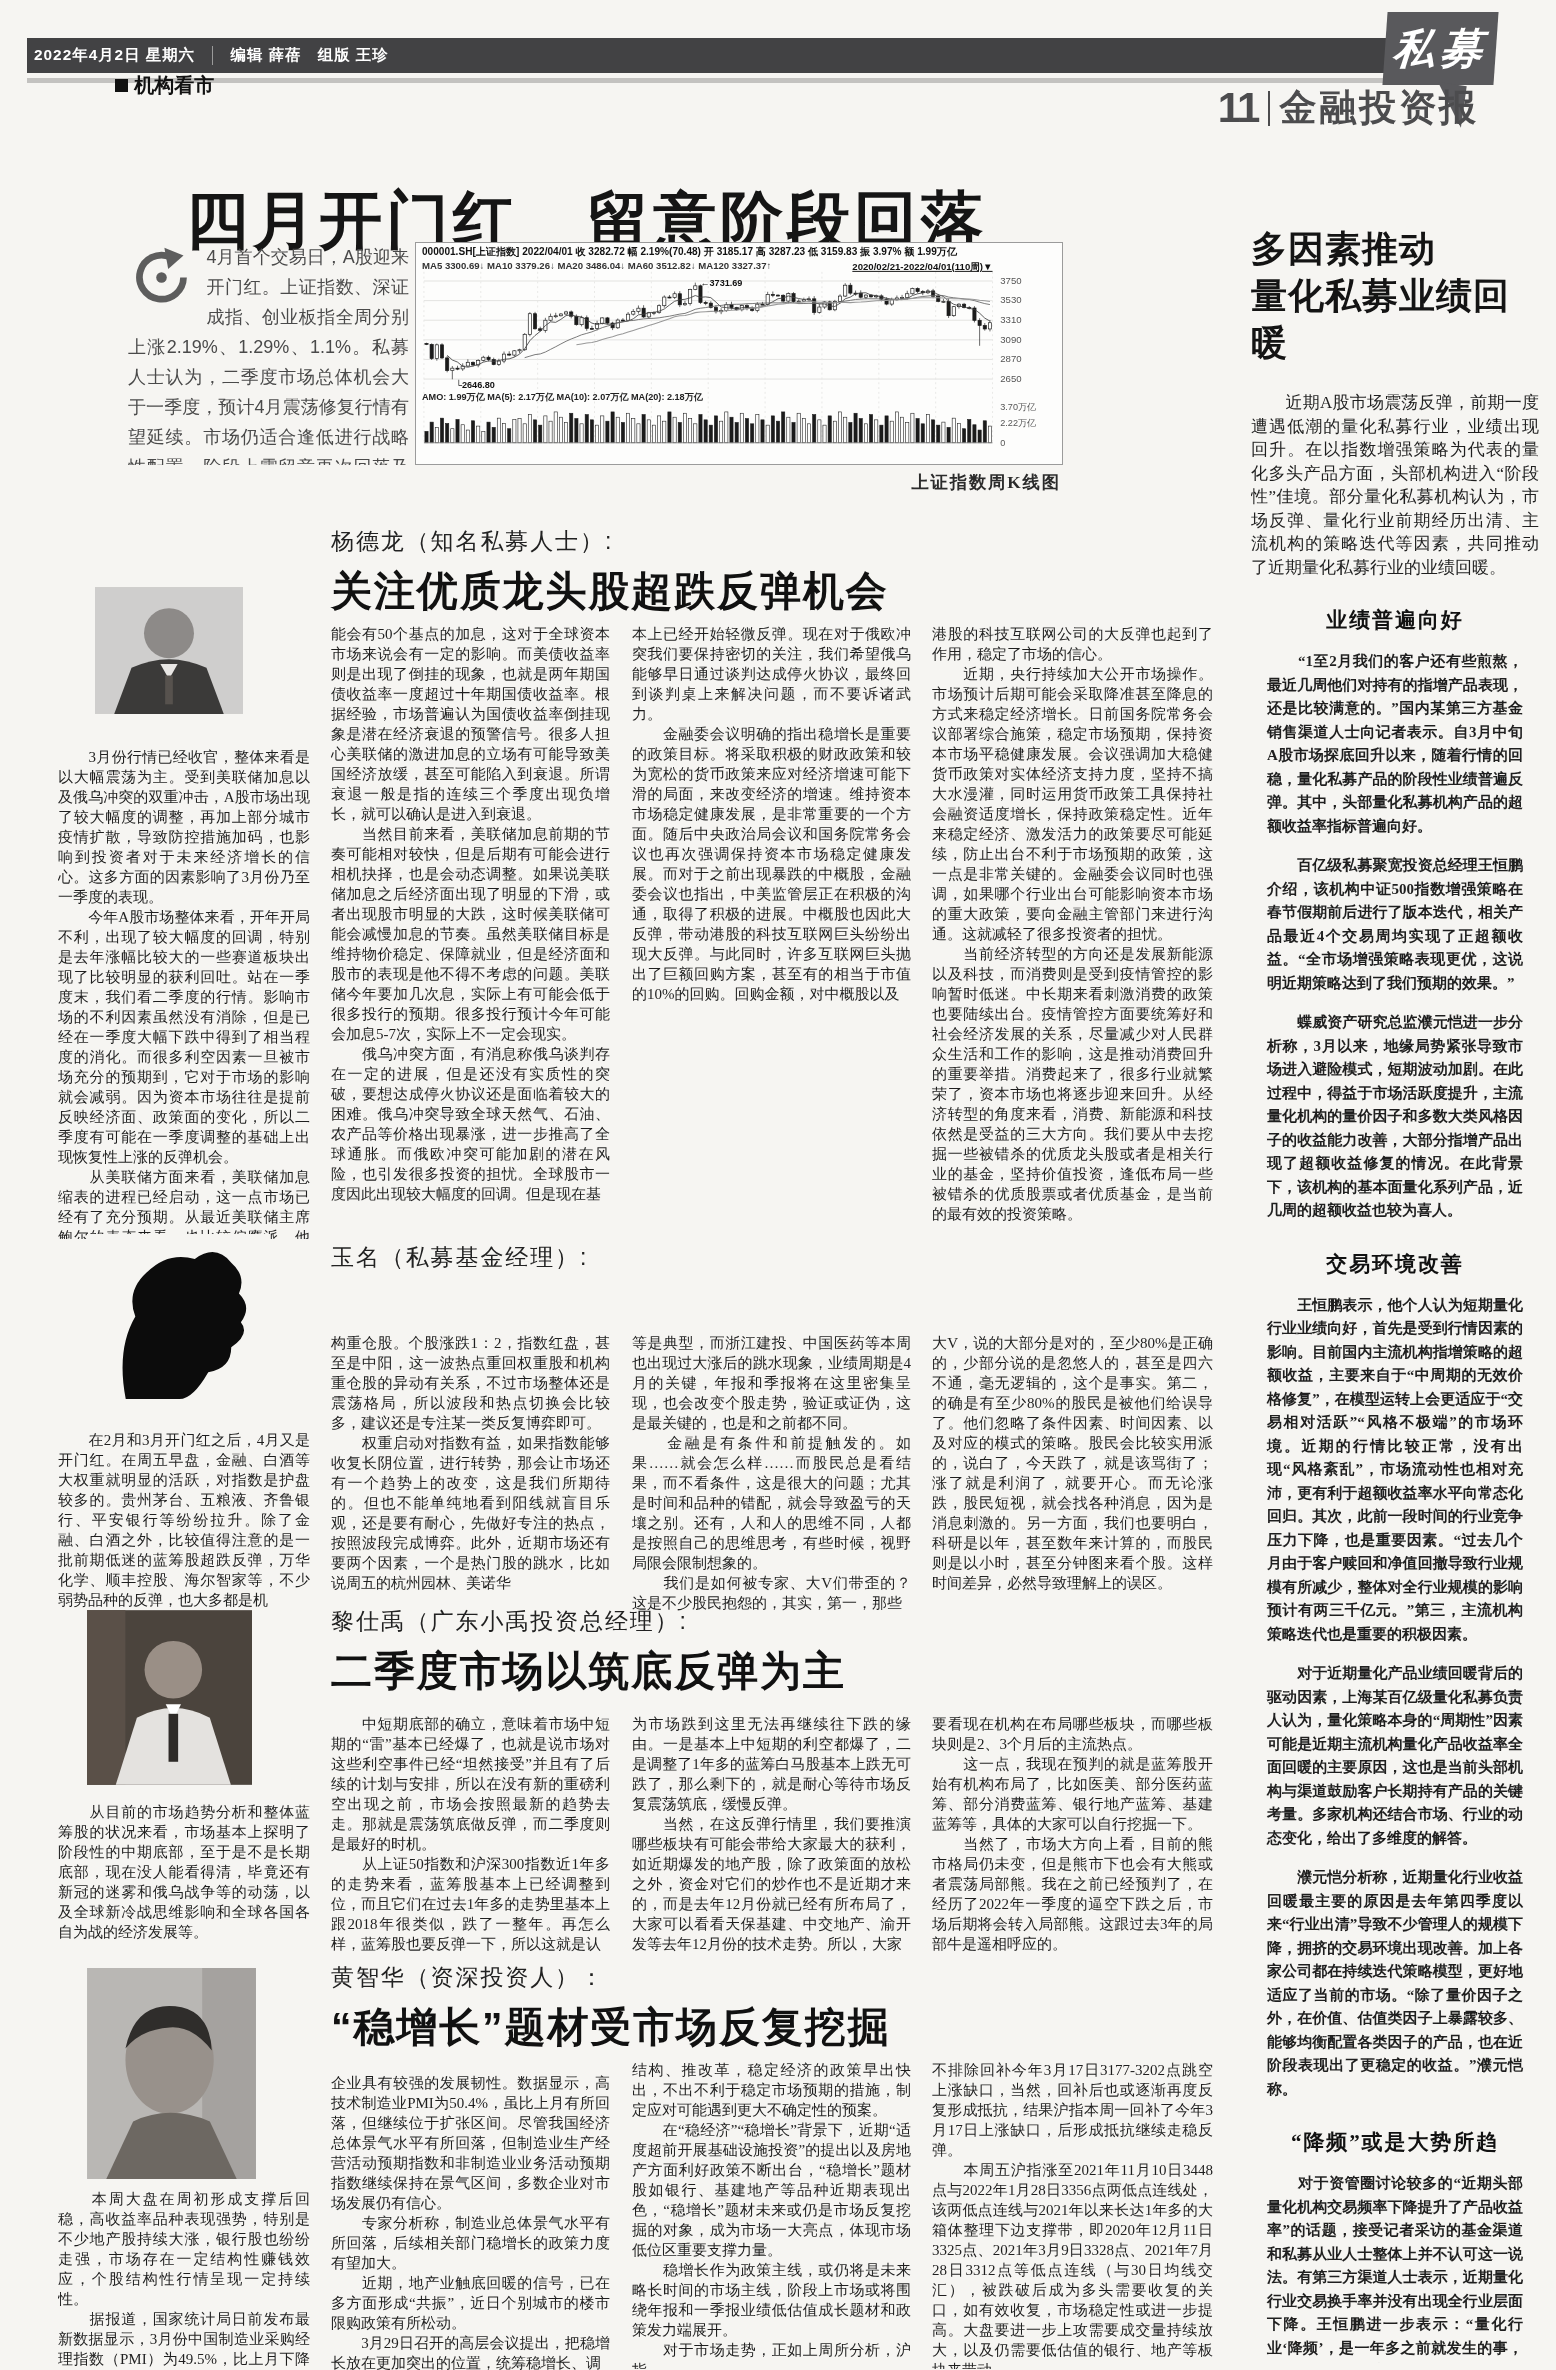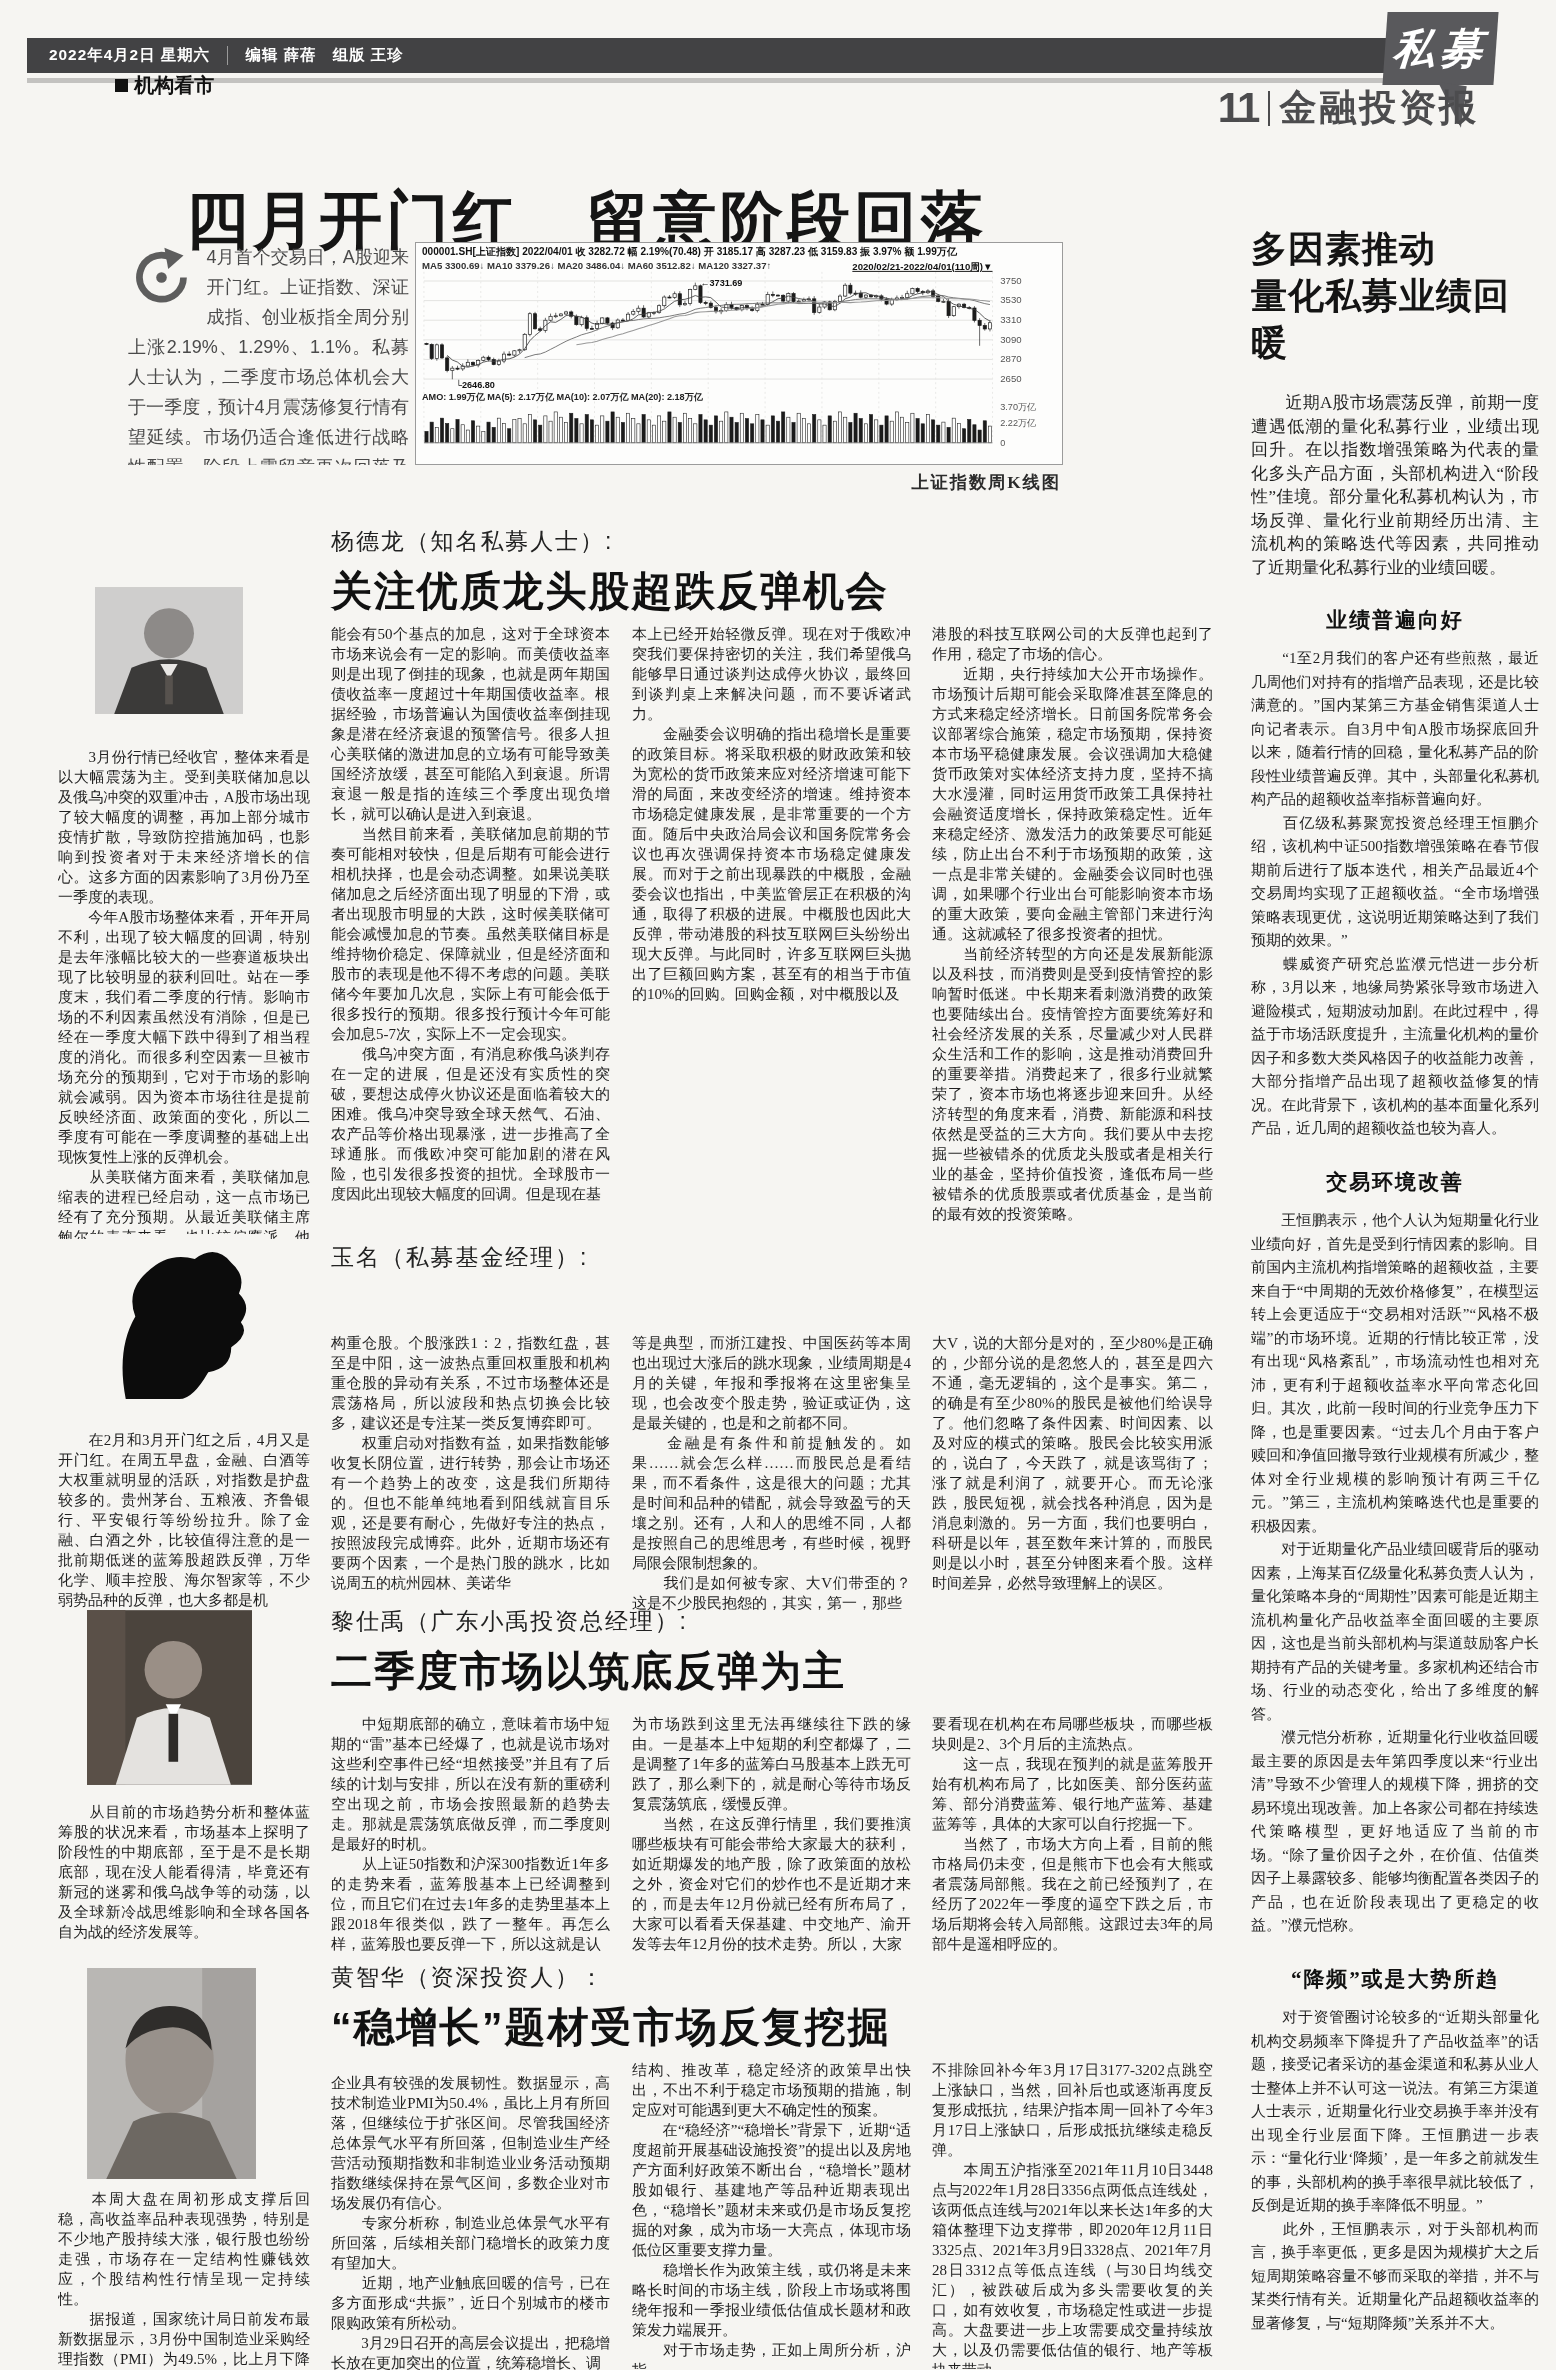--- a/index.html
+++ b/index.html
@@ -2,21 +2,21 @@
 <html><head>
 <meta charset="utf-8">
 <style>
   html,body{margin:0;padding:0;background:#e8e7e5;}
   .page{position:relative;width:1556px;height:2371px;background:#f6f5f2;overflow:hidden;
         font-family:"Liberation Serif","DejaVu Serif",serif;color:#1d1d1d;}
   
   .topbar{position:absolute;left:27px;top:38px;width:1395px;height:35px;background:#424244;
           display:flex;align-items:center;color:#fff;font-family:"Liberation Sans","DejaVu Sans",sans-serif;
           font-size:15.4px;font-weight:bold;letter-spacing:1px;}
-  .topbar .date{padding-left:22px;}
+  .topbar .date{padding-left:7px;}
   .topbar .sep{width:1px;height:19px;background:#9a9a9a;margin:0 17.3px;}
   .rule{position:absolute;left:27px;top:78px;width:1395px;height:4.8px;background:#c3c2c0;}
   .badge{position:absolute;left:1385px;top:11.5px;width:111px;height:73px;background:#59595c;
          display:flex;align-items:center;justify-content:center;transform:skewX(-4deg);}
   .badge span{color:#fff;font-size:42px;font-weight:900;letter-spacing:5.8px;
               font-family:"Liberation Sans","DejaVu Sans",sans-serif;font-style:italic;}
   .badge-tail{position:absolute;left:1422px;top:83px;width:0;height:0;
               border-left:13.4px solid transparent;border-right:29px solid #59595c;border-bottom:42px solid transparent;
               transform:rotate(8deg);}
   .masthead{position:absolute;left:1191px;top:83px;width:288px;display:flex;align-items:center;justify-content:flex-end;
@@ -51,21 +51,21 @@
   .portrait{position:absolute;overflow:hidden;background:#d7d6d4;}
   .portrait svg{display:block;}
   
   .rail{position:absolute;left:1251px;top:142px;width:288px;height:2221px;overflow:hidden;}
   .rail-title{font-family:"Liberation Sans","DejaVu Sans",sans-serif;font-weight:900;color:#141414;
               font-size:36px;line-height:47px;letter-spacing:1px;margin-top:83px;}
   .rail-intro{margin-top:25px;font-size:17px;line-height:23.5px;text-align:justify;color:#1f1f1f;}
   .rail-sub{font-size:21px;font-weight:bold;text-align:center;letter-spacing:1.9px;color:#111;
             margin:27px 0 13.4px 0;}
   .rail-body{font-size:15px;line-height:23.5px;text-align:justify;color:#1f1f1f;}
-  .rail-body p{margin:0;}
+  .rail-body p{margin:16px;font-weight:bold;}
 </style>
 </head>
 <body>
 
 <div class="page">
 
   <div class="topbar">
     <span class="date">2022年4月2日 星期六</span>
     <span class="sep"></span>
     <span>编辑 薛蓓　组版 王珍</span>

